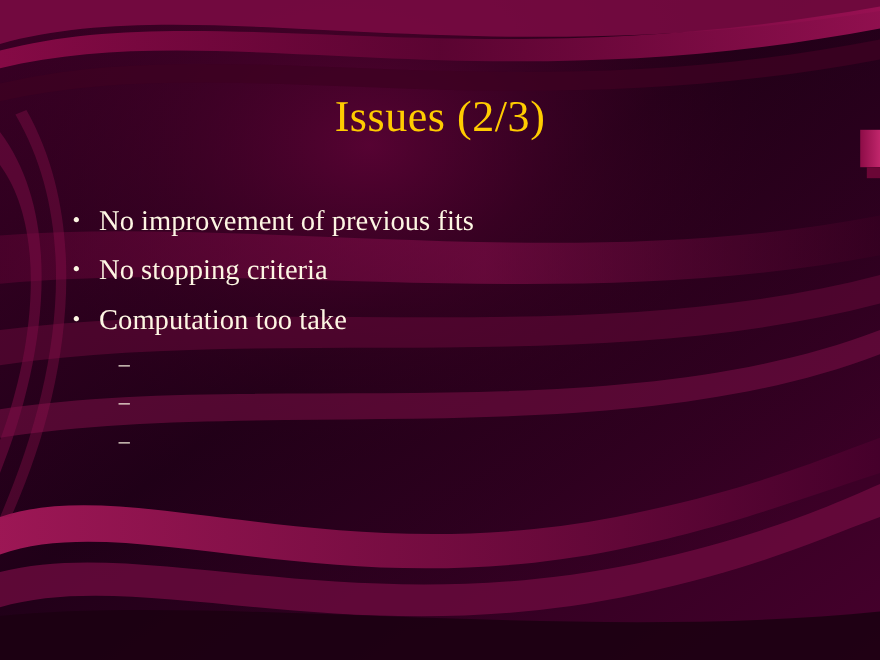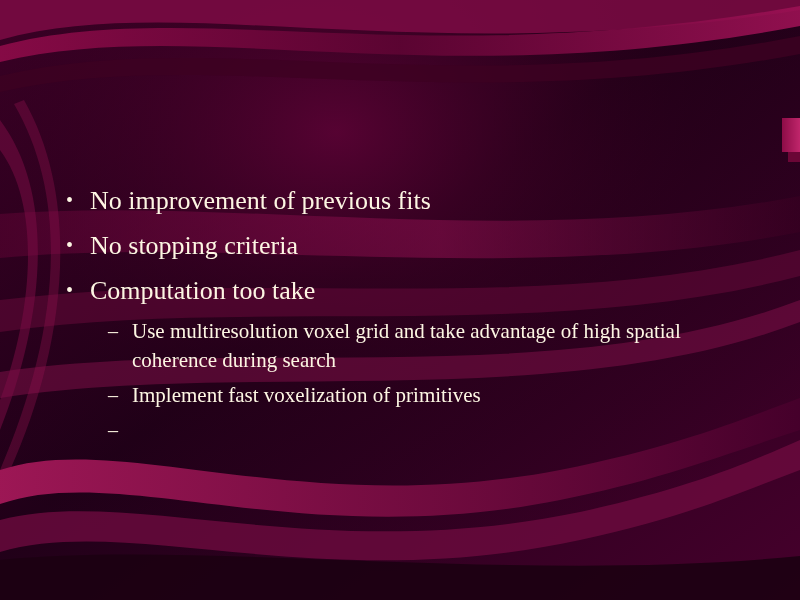--- a/index.html
+++ b/index.html
@@ -153,20 +153,21 @@
 
     <path d="M0,120 C60,200 40,330 0,430 L0,400 C30,320 44,210 0,150 Z" fill="#7d0b46" opacity="0.5"></path>
     <path d="M24,100 C86,210 60,360 10,470 L0,470 C52,350 76,210 14,104 Z" fill="#96124f" opacity="0.35"></path>
 
     <path d="M0,560 C200,540 520,584 800,556 L800,600 L0,600 Z" fill="#1c0012" opacity="0.9"></path>
   </svg>
 
   <div class="right-tab"></div>
   <div class="right-tab2"></div>
 
+  <div class="title">Issues (2/3)</div>
 
   <div class="body-block">
 
     <div class="lvl1">
       <span class="bullet">•</span>
       <span class="text">No improvement of previous fits</span>
     </div>
 
     <div class="lvl1">
       <span class="bullet">•</span>
@@ -174,25 +175,23 @@
     </div>
 
     <div class="lvl1">
       <span class="bullet">•</span>
       <span class="text">Computation too take</span>
     </div>
 
     <div class="sublist">
       <div class="lvl2">
         <span class="bullet">–</span>
-        <span class="text">Use multiresolution voxel grid and take advantage of high spatial coherence during search</span>
       </div>
       <div class="lvl2">
         <span class="bullet">–</span>
-        <span class="text">Implement fast voxelization of primitives</span>
       </div>
       <div class="lvl2">
         <span class="bullet">–</span>
       </div>
     </div>
 
   </div>
 </div>
 
 </body></html>

